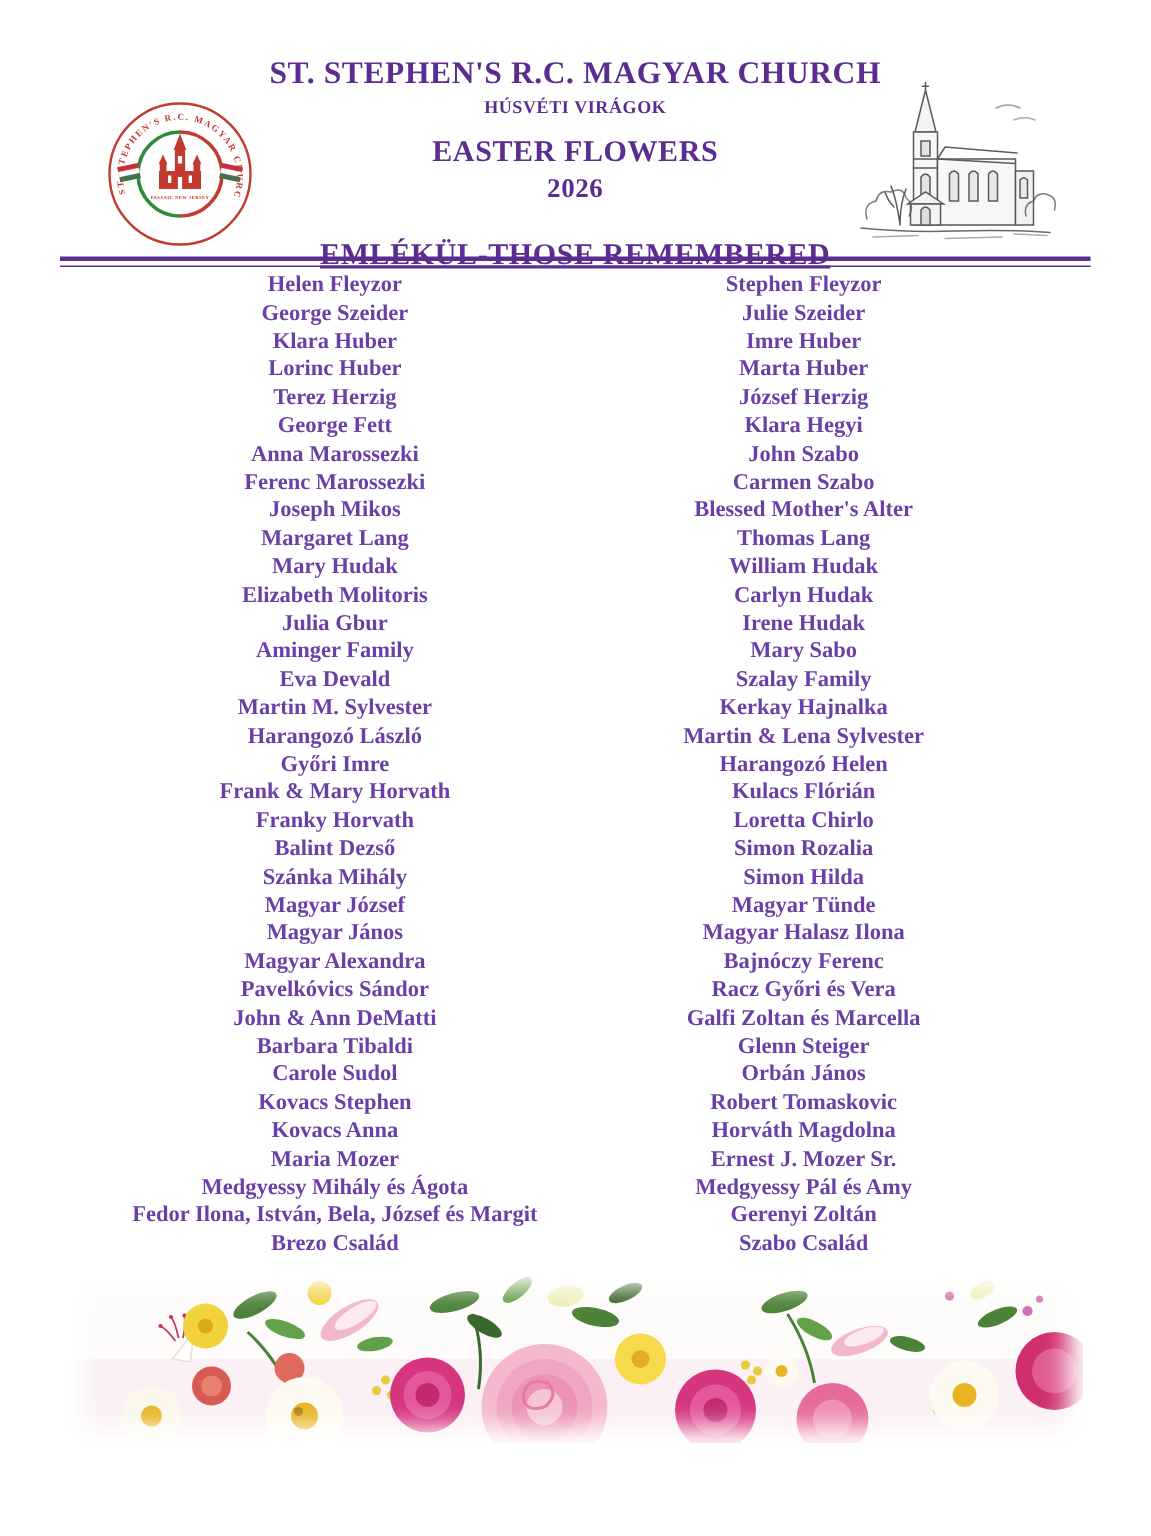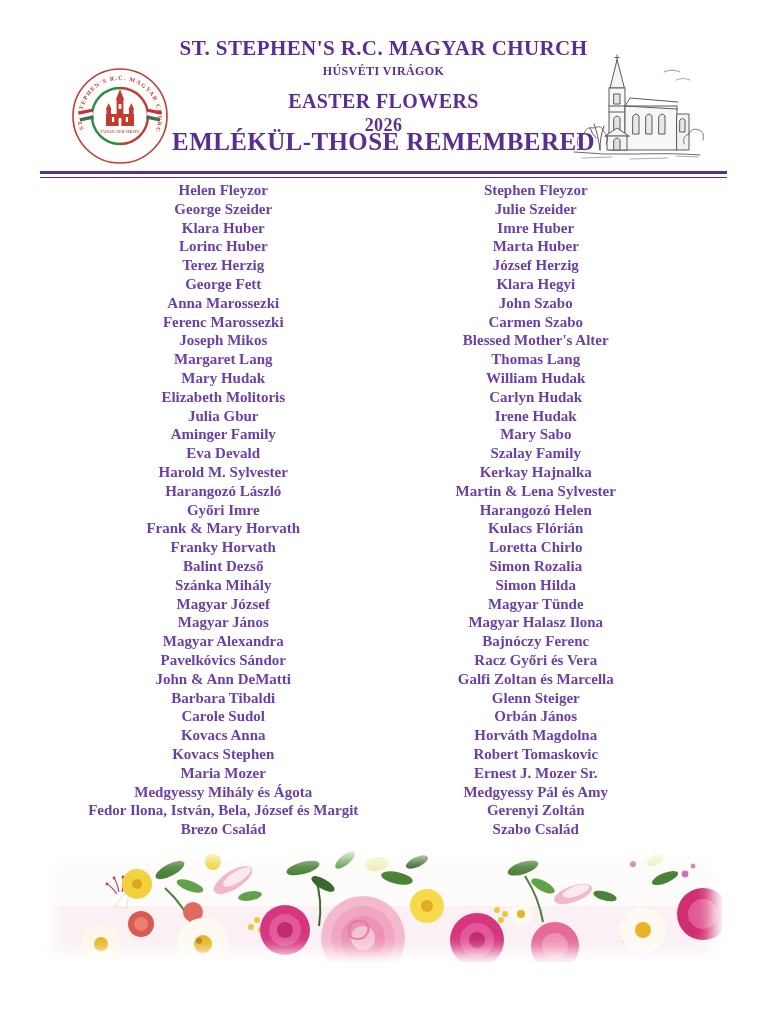--- a/index.html
+++ b/index.html
@@ -23,21 +23,21 @@
     text-align:center;
     color:var(--purple-heading);
     font-weight:bold;
     letter-spacing:.4px;
     white-space:nowrap;
   }
   #line-church-name{top:36px;font-size:21px;}
   #line-title-hu{top:64px;font-size:12px;}
   #line-title-en{top:90px;font-size:20px;}
   #line-year{top:115px;font-size:18px;}
-  #line-section{top:128px;font-size:25px;}
+  #line-section{top:159px;font-size:20px;text-decoration:underline;}
   .divider{
     position:absolute;top:171px;left:40px;right:40px;
     border-top:3px solid var(--purple-rule);
     border-bottom:1px solid var(--purple-rule);
     height:3px;
   }
   .seal{position:absolute;left:70px;top:66px;width:100px;height:100px;}
   .sketch{position:absolute;left:572px;top:54px;width:132px;height:126px;}
   .names-list{
     position:absolute;top:181px;left:67px;width:625px;
@@ -231,21 +231,21 @@
       <div class="name-cell">Aminger Family</div>
       <div class="name-cell">Mary Sabo</div>
     </div>
 
     <div class="name-row">
       <div class="name-cell">Eva Devald</div>
       <div class="name-cell">Szalay Family</div>
     </div>
 
     <div class="name-row">
-      <div class="name-cell">Harold M. Sylvester</div>
+      <div class="name-cell">Martin M. Sylvester</div>
       <div class="name-cell">Kerkay Hajnalka</div>
     </div>
 
     <div class="name-row">
       <div class="name-cell">Harangozó László</div>
       <div class="name-cell">Martin &amp; Lena Sylvester</div>
     </div>
 
     <div class="name-row">
       <div class="name-cell">Győri Imre</div>
@@ -301,27 +301,27 @@
       <div class="name-cell">Barbara Tibaldi</div>
       <div class="name-cell">Glenn Steiger</div>
     </div>
 
     <div class="name-row">
       <div class="name-cell">Carole Sudol</div>
       <div class="name-cell">Orbán János</div>
     </div>
 
     <div class="name-row">
+      <div class="name-cell">Kovacs Stephen</div>
+      <div class="name-cell">Robert Tomaskovic</div>
+    </div>
+
+    <div class="name-row">
       <div class="name-cell">Kovacs Anna</div>
       <div class="name-cell">Horváth Magdolna</div>
-    </div>
-
-    <div class="name-row">
-      <div class="name-cell">Kovacs Stephen</div>
-      <div class="name-cell">Robert Tomaskovic</div>
     </div>
 
     <div class="name-row">
       <div class="name-cell">Maria Mozer</div>
       <div class="name-cell">Ernest J. Mozer Sr.</div>
     </div>
 
     <div class="name-row">
       <div class="name-cell">Medgyessy Mihály és Ágota</div>
       <div class="name-cell">Medgyessy Pál és Amy</div>

